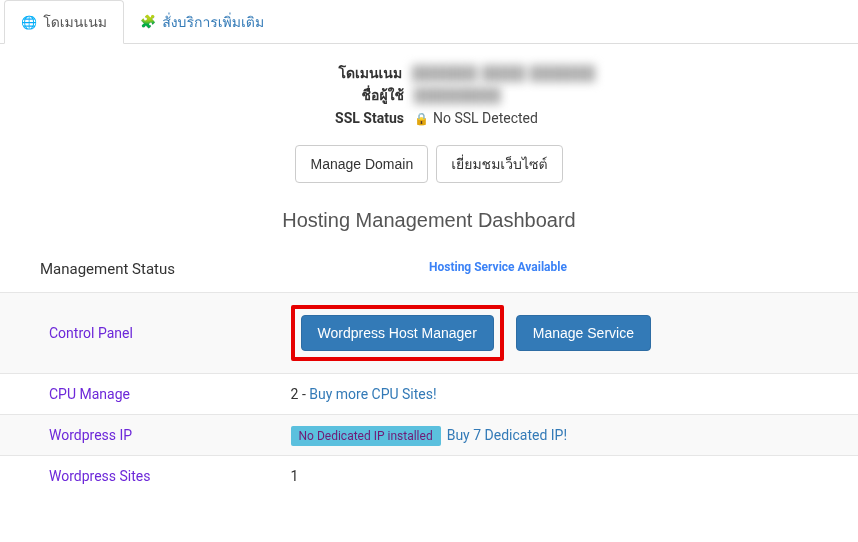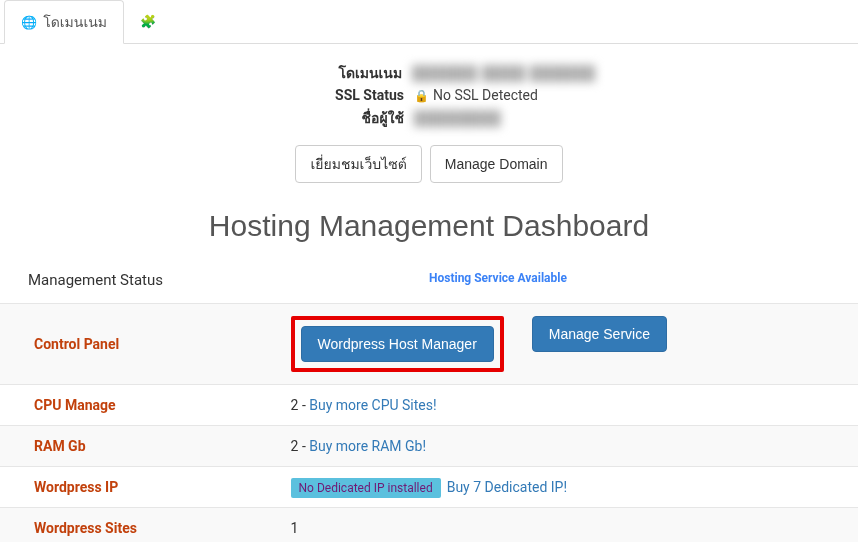--- a/index.html
+++ b/index.html
@@ -10,71 +10,72 @@
 .tab.active { background: #fff; border: 1px solid #ddd; border-bottom: 1px solid #fff; margin-bottom: -1px; color: #555; border-radius: 4px 4px 0 0; }
 .tab-icon { font-size: 13px; }
 .info-block { text-align: center; margin: 18px 0 14px; }
 .info-row { display: flex; justify-content: center; align-items: center; gap: 10px; line-height: 1.6; }
 .info-label { font-weight: bold; text-align: right; min-width: 140px; }
 .info-value { text-align: left; min-width: 180px; color: #444; }
 .blur { filter: blur(5px); color: #aaa; letter-spacing: 1px; }
 .lock-icon { color: #d9534f; font-size: 12px; margin-right: 4px; }
 .btn-row { display: flex; justify-content: center; gap: 8px; margin: 16px 0 26px; }
 .btn-outline { border: 1px solid #ccc; background: #fff; color: #333; padding: 7px 14px; border-radius: 4px; cursor: pointer; font-size: 14px; }
-.dash-title { text-align: center; font-size: 30px; font-weight: 300; color: #555; margin: 8px 0 20px; font-family: "Segoe UI Light", "Segoe UI", sans-serif; }
-.status-row { display: flex; padding: 8px 28px 14px; }
+.dash-title { text-align: center; font-size: 20px; font-weight: 300; color: #555; margin: 8px 0 20px; font-family: "Segoe UI Light", "Segoe UI", sans-serif; }
+.status-row { display: flex; padding: 8px 40px 14px; }
 .status-left { flex: 1; font-size: 15px; color: #333; }
 .status-right { flex: 1; font-weight: bold; color: #3b82f6; font-size: 12px; }
 .table { width: 100%; border-collapse: collapse; }
 .table tr { border-top: 1px solid #e6e6e6; }
 .table tr:nth-child(odd) { background: #f9f9f9; }
 .table td { padding: 12px 16px; vertical-align: middle; }
-.table td.label { width: 32%; font-weight: bold; padding-left: 34px; color: #c2410c; }
+.table td.label { width: 32%; font-weight: normal; padding-left: 49px; color: #6d28d9; }
 .table td.val { color: #333; }
 .btn-primary { background: #337ab7; color: #fff; border: 1px solid #2e6da4; padding: 9px 16px; border-radius: 4px; cursor: pointer; font-size: 14px; }
 .highlight-box { border: 4px solid #e60000; display: inline-block; padding: 6px; border-radius: 2px; }
 .link { color: #337ab7; cursor: pointer; text-decoration: none; }
 .badge { background: #5bc0de; color: #701a75; padding: 3px 8px; font-size: 12px; border-radius: 2px; margin-right: 6px; }
-.actions-cell { display: flex; align-items: flex-start; gap: 28px; }
+.actions-cell { display: flex; align-items: center; gap: 12px; }
 </style>
 </head>
 <body>
 
 <div class="container">
 
   <div class="tabs">
     <div class="tab active">
       <span class="tab-icon">🌐</span>
       <span>โดเมนเนม</span>
     </div>
     <div class="tab">
       <span class="tab-icon" style="color:#337ab7">🧩</span>
+      <span>สั่งบริการเพิ่มเติม</span>
     </div>
   </div>
 
   <div class="info-block">
     <div class="info-row">
       <div class="info-label">โดเมนเนม</div>
       <div class="info-value blur">██████ ████ ██████</div>
     </div>
     <div class="info-row">
+      <div class="info-label">ชื่อผู้ใช้</div>
+      <div class="info-value blur">████████</div>
+    </div>
+    <div class="info-row">
       <div class="info-label">SSL Status</div>
       <div class="info-value">
         <span class="lock-icon">🔒</span><span>No SSL Detected</span>
       </div>
     </div>
-    <div class="info-row">
-      <div class="info-label">ชื่อผู้ใช้</div>
-      <div class="info-value blur">████████</div>
-    </div>
   </div>
 
   <div class="btn-row">
+    <button class="btn-outline">Manage Domain</button>
     <button class="btn-outline">เยี่ยมชมเว็บไซต์</button>
-    <button class="btn-outline">Manage Domain</button>
   </div>
 
   <h1 class="dash-title">Hosting Management Dashboard</h1>
 
   <div class="status-row">
     <div class="status-left">Management Status</div>
     <div class="status-right">Hosting Service Available</div>
   </div>
 
   <table class="table">
@@ -90,26 +91,20 @@
         </div>
       </td>
     </tr>
     <tr>
       <td class="label">CPU Manage</td>
       <td class="val">
         <span>2 - </span><a class="link">Buy more CPU Sites!</a>
       </td>
     </tr>
     <tr>
-      <td class="label">RAM Gb</td>
-      <td class="val">
-        <span>2 - </span><a class="link">Buy more RAM Gb!</a>
-      </td>
-    </tr>
-    <tr>
       <td class="label">Wordpress IP</td>
       <td class="val">
         <span class="badge">No Dedicated IP installed</span><a class="link">Buy 7 Dedicated IP!</a>
       </td>
     </tr>
     <tr>
       <td class="label">Wordpress Sites</td>
       <td class="val">1</td>
     </tr>
   </tbody>

